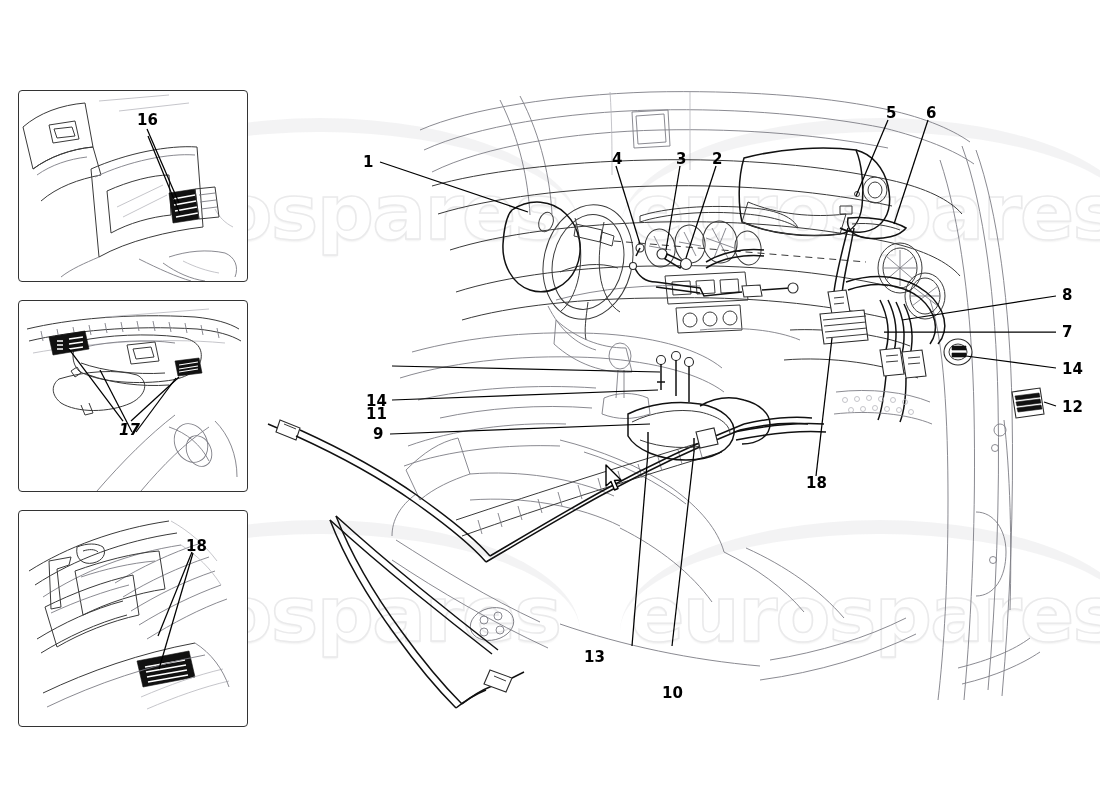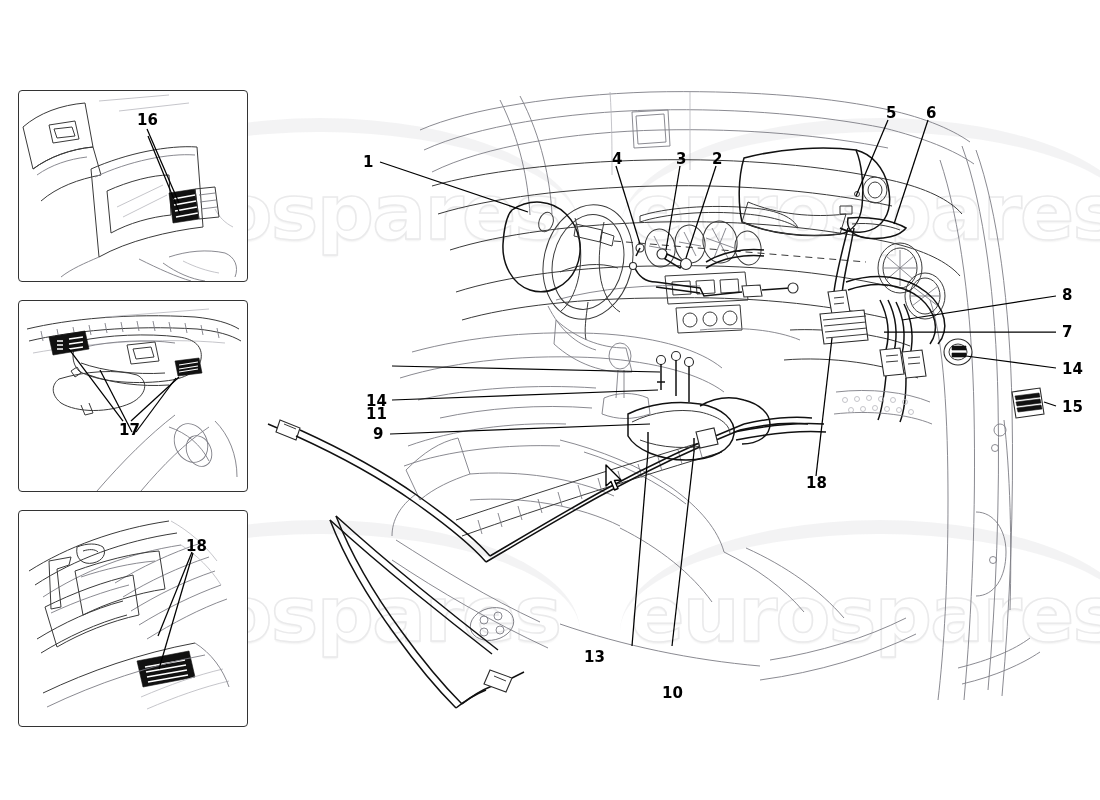--- a/index.html
+++ b/index.html
@@ -410,21 +410,21 @@
       <path class="ln-f" d="M144,172 C158,182 172,188 186,190"></path>
       <path class="ln-f" d="M150,166 C168,160 188,158 206,162 C216,166 220,176 216,186"></path>
       <path class="ln-vf" d="M164,170 C176,176 188,180 200,182"></path>
     </svg>
     <div class="lbl" style="left:118px;top:22px;">16</div>
     <svg class="leader" style="width:228px;height:190px;" viewBox="0 0 228 190">
       <path class="ld" d="M128,38 L160,112"></path>
     </svg>
   </div>
 
-  <div class="inset" style="left:18px;top:300px;width:228px;height:190px;">
+  <div class="inset" style="left:18px;top:300px;width:228px;height:190px;font-style:italic;">
     <svg viewBox="0 0 228 190" width="228" height="190">
 
       <path class="ln" d="M8,28 C50,18 110,12 176,16 C196,18 210,22 220,28"></path>
       <path class="ln" d="M10,40 C52,30 112,24 178,28 C198,30 212,34 222,40"></path>
       <g class="ln-f">
         <path d="M22,30 L24,40 M38,28 L40,38 M54,26 L56,36 M70,24 L72,34 M86,22 L88,32
                  M102,21 L104,31 M118,20 L120,30 M134,20 L136,30 M150,21 L152,31
                  M166,22 L168,32 M182,24 L184,34 M198,27 L200,37"></path>
       </g>
       <path class="ln-vf" d="M86,16 L190,8"></path>
@@ -517,20 +517,20 @@
   <div class="lbl" style="left:886px;top:106px;">5</div>
   <div class="lbl" style="left:926px;top:106px;">6</div>
   <div class="lbl" style="left:1062px;top:325px;">7</div>
   <div class="lbl" style="left:1062px;top:288px;">8</div>
   <div class="lbl" style="left:373px;top:427px;">9</div>
   <div class="lbl" style="left:662px;top:650px;margin-top:36px;">10</div>
   <div class="lbl" style="left:366px;top:359px;margin-top:48px;">11</div>
   <div class="lbl" style="left:366px;top:394px;">14</div>
   <div class="lbl" style="left:584px;top:650px;">13</div>
   <div class="lbl" style="left:1062px;top:362px;">14</div>
-  <div class="lbl" style="left:1062px;top:400px;">15</div>
+  <div class="lbl" style="left:1062px;top:400px;">12</div>
   <div class="lbl" style="left:806px;top:476px;">18</div>
 
   <svg class="cursor" style="left:604px;top:464px;" width="22" height="30" viewBox="0 0 22 30">
     <path d="M2,1 L2,22 L7,17.5 L10.5,26 L14,24.5 L10.5,16.5 L17,16 Z" fill="#ffffff" stroke="#000000" stroke-width="1.4" stroke-linejoin="round"></path>
   </svg>
 
 </div>
 
 </body></html>

